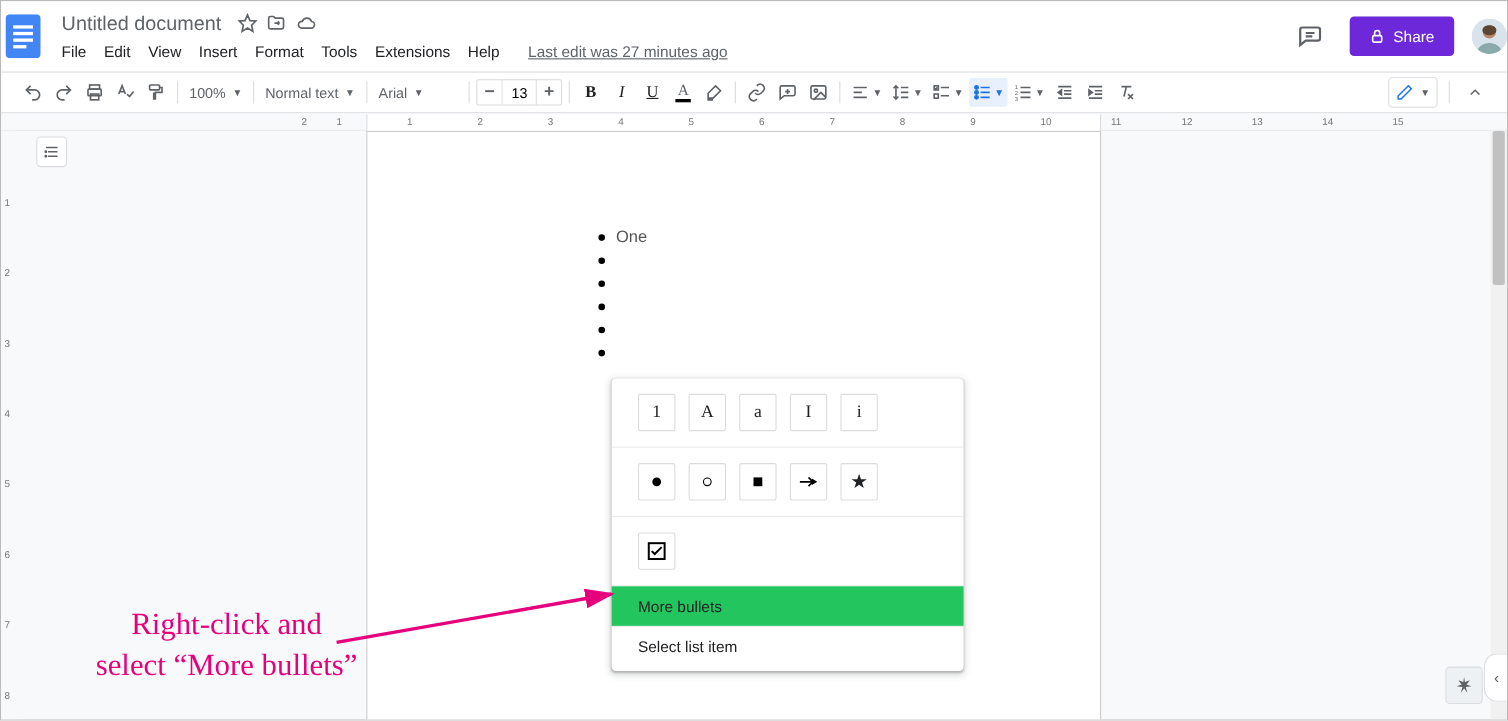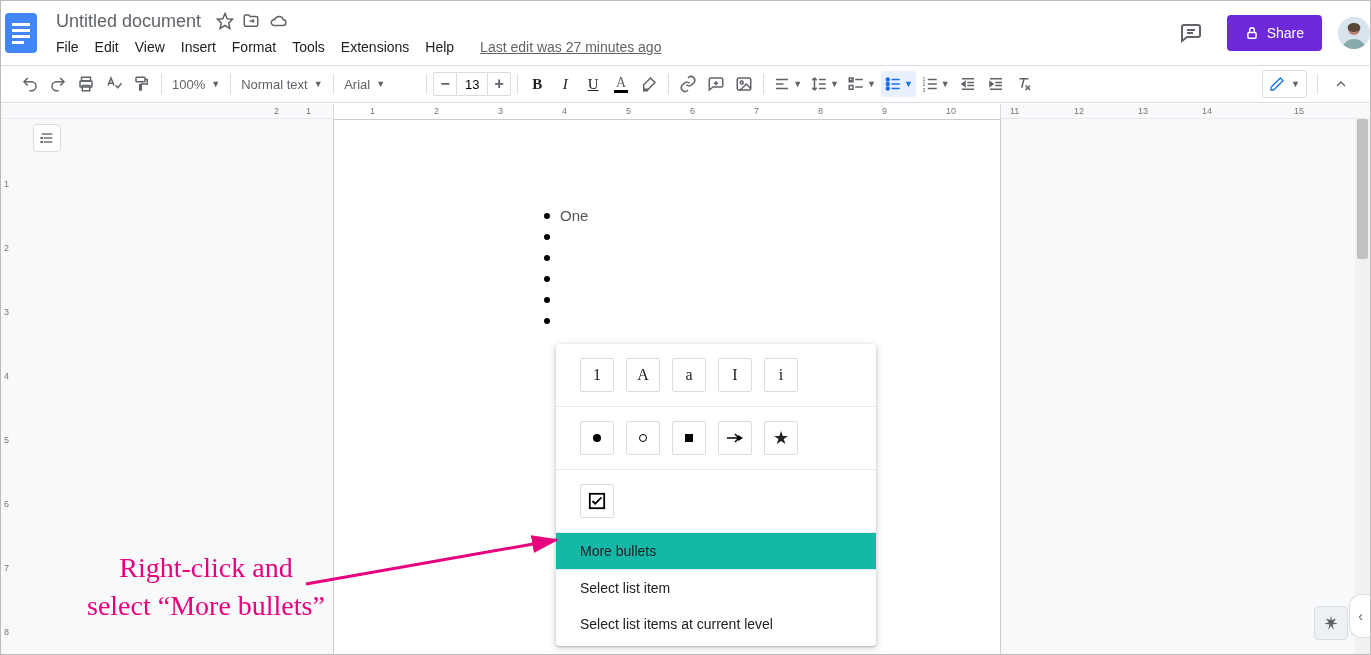--- a/index.html
+++ b/index.html
@@ -144,21 +144,21 @@
   .ctx-row{display:flex;gap:12px;}
   .opt-box{
     width:34px;height:34px;border:1px solid #dadce0;border-radius:2px;
     display:flex;align-items:center;justify-content:center;cursor:pointer;
     font-size:16px;font-family:"Times New Roman",serif;
   }
   .ctx-divider{height:1px;background:#e8eaed;}
   .ctx-item{
     padding:10px 24px;cursor:pointer;
   }
-  .ctx-item:hover,.ctx-item.hovered{background:#14b8a6;}
+  .ctx-item:hover,.ctx-item.hovered{background:#22c55e;}
 
   
   .annotation{
     position:absolute;left:70px;top:445px;z-index:30;
     font-family:"Comic Sans MS","Segoe Script",cursive;
     font-size:28px;color:#e6007e;line-height:1.35;text-align:center;
     pointer-events:none;
     margin-left:16px;
   }
   .arrow-svg{
@@ -455,21 +455,21 @@
           <span class="tick" style="left: 292px;">5</span>
           <span class="tick" style="left: 356px;">6</span>
           <span class="tick" style="left: 420px;">7</span>
           <span class="tick" style="left: 484px;">8</span>
           <span class="tick" style="left: 548px;">9</span>
           <span class="tick" style="left: 612px;">10</span>
           <span class="tick" style="left: 676px;">11</span>
           <span class="tick" style="left: 740px;">12</span>
           <span class="tick" style="left: 804px;">13</span>
           <span class="tick" style="left: 868px;">14</span>
-          <span class="tick" style="left: 932px; margin-left: 28px;">15</span>
+          <span class="tick" style="left: 932px;">15</span>
         </div>
       </div>
   </div>
   <div class="ruler-v" id="vticks">
       <span class="vtick" style="top: 60px;">1</span>
       <span class="vtick" style="top: 124px;">2</span>
       <span class="vtick" style="top: 188px;">3</span>
       <span class="vtick" style="top: 252px;">4</span>
       <span class="vtick" style="top: 316px;">5</span>
       <span class="vtick" style="top: 380px;">6</span>
@@ -555,21 +555,20 @@
               <rect x="2" y="2" width="16" height="16"></rect>
               <path d="m5 10 3 3 7-7"></path>
             </svg>
           </div>
       </div>
     </div>
     <div class="ctx-divider"></div>
     <div class="ctx-item hovered">More bullets</div>
     <div class="ctx-divider"></div>
     <div class="ctx-item">Select list item</div>
-    <div class="ctx-item">Select list items at current level</div>
   </div>
 
   <svg class="arrow-svg" width="270" height="60">
     <defs>
         <marker id="ah" markerWidth="10" markerHeight="10" refX="8" refY="3" orient="auto">
           <path d="M0,0 L9,3 L0,6 z" fill="#e6007e"></path>
         </marker>
       </defs>
     <line x1="5" y1="52" x2="255" y2="8" stroke="#e6007e" stroke-width="3" marker-end="url(#ah)"></line>
   </svg>

